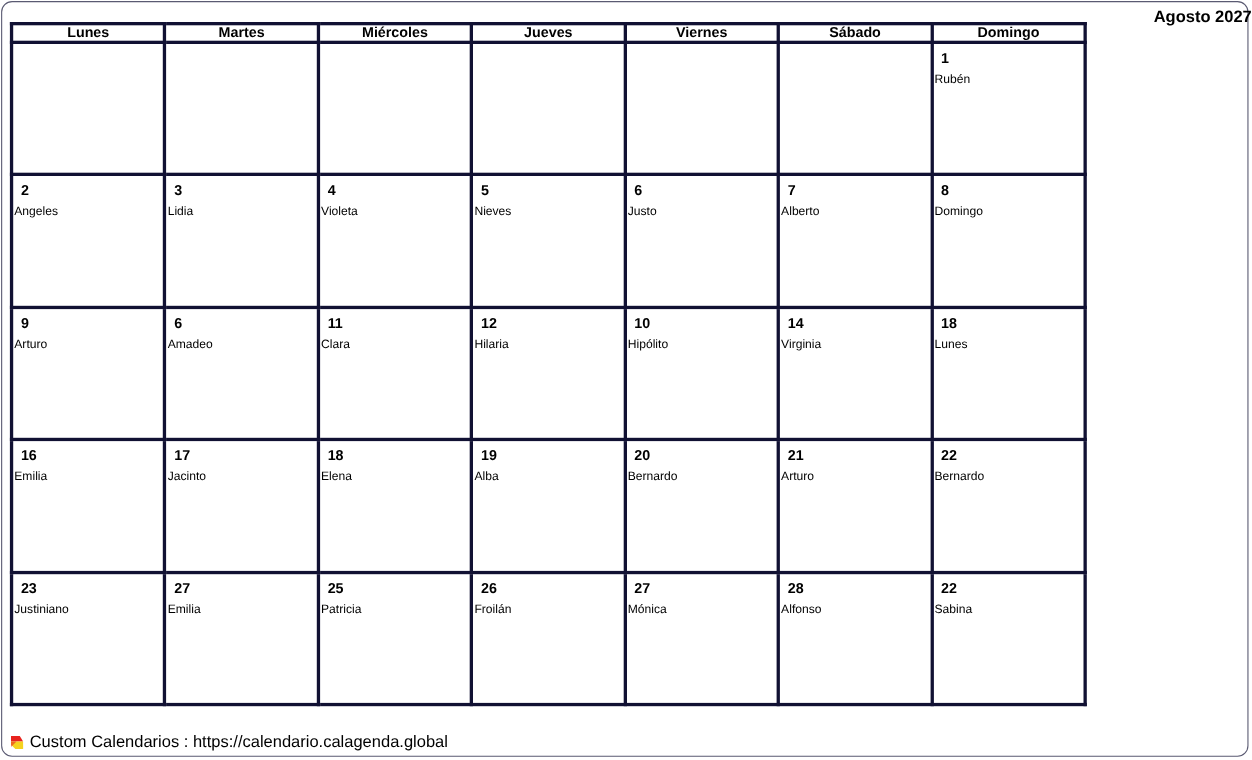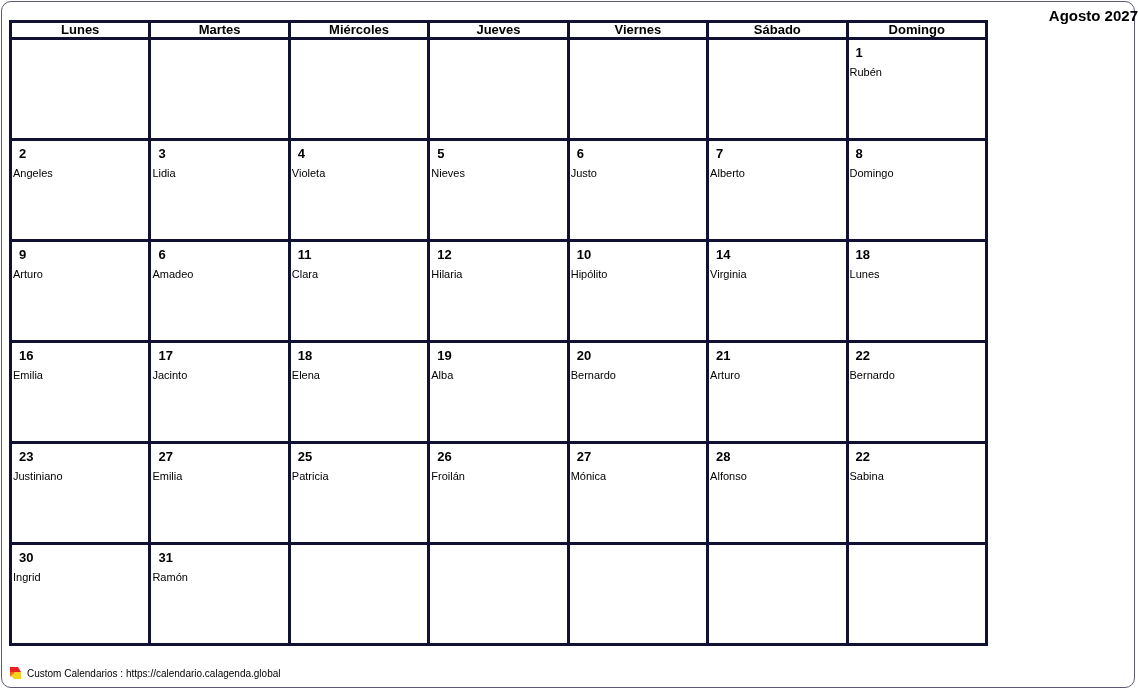--- a/index.html
+++ b/index.html
@@ -10,21 +10,21 @@
   .title { position: absolute; left: 0; top: 7px; width: 1138px; text-align: right;
            font-weight: bold; font-size: 15px; }
   table.cal { position: absolute; left: 9px; top: 20px; width: 979px; height: 622px;
               border-collapse: collapse; table-layout: fixed; }
   table.cal th, table.cal td { border: 3px solid #111133; padding: 0; }
   table.cal th { height: 14px; font-size: 13px; font-weight: bold; text-align: center;
                  line-height: 14px; }
   table.cal td { vertical-align: top; height: 98px; position: relative; }
   .daynum { display: block; font-weight: bold; font-size: 13px; margin: 5px 0 0 7px; }
   .saint { display: block; font-size: 11px; margin: 6px 16px 0 1px; }
-  .footer { position: absolute; left: 9px; top: 666px; font-size: 10px; display: flex;
+  .footer { position: absolute; left: 9px; top: 666px; font-size: 15px; display: flex;
             align-items: center; }
   .logo { width: 13px; height: 14px; margin-right: 5px; position: relative; }
 </style>
 </head>
 <body>
 
 <div class="frame"></div>
 
 <div class="title">Agosto 2027</div>
 
@@ -166,35 +166,20 @@
         </td>
         <td>
           <span class="daynum">28</span>
           <span class="saint">Alfonso</span>
         </td>
         <td>
           <span class="daynum">22</span>
           <span class="saint">Sabina</span>
         </td>
       </tr>
-      <tr>
-        <td>
-          <span class="daynum">30</span>
-          <span class="saint">Ingrid</span>
-        </td>
-        <td>
-          <span class="daynum">31</span>
-          <span class="saint">Ramón</span>
-        </td>
-        <td></td>
-        <td></td>
-        <td></td>
-        <td></td>
-        <td></td>
-      </tr>
     </tbody>
 </table>
 
 <div class="footer">
   <svg class="logo" width="13" height="14" viewBox="0 0 13 14">
     <polygon points="1,1 9,1 12,6 1,6" fill="#e8231e"></polygon>
     <polygon points="1,6 12,6 12,13 5,13 1,9" fill="#f5d21f"></polygon>
     <polygon points="1,6 6,6 1,11" fill="#e8231e" opacity="0.6"></polygon>
   </svg>
   <span>Custom Calendarios : https://calendario.calagenda.global</span>

